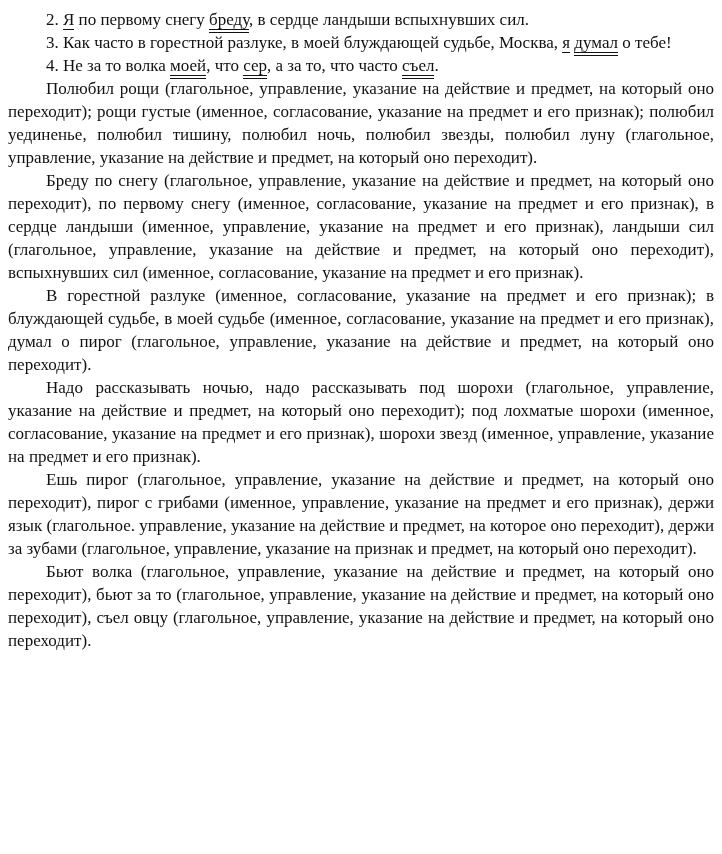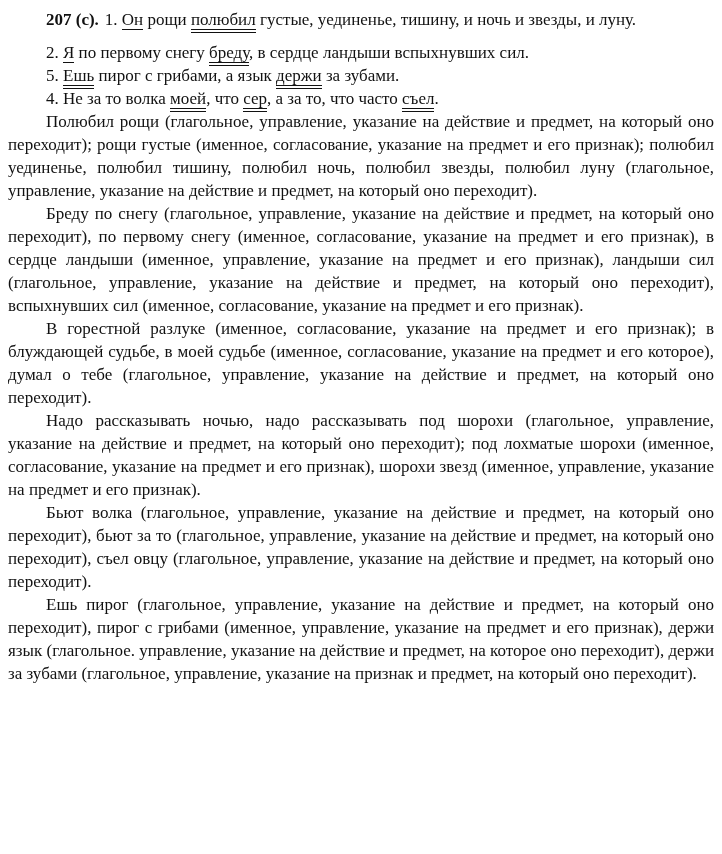--- a/index.html
+++ b/index.html
@@ -37,26 +37,25 @@
   .u2 {
     border-bottom: 4px double #111111;
     padding-bottom: 0px;
   }
 </style>
 </head>
 <body>
 
 <div class="page">
 
-  <p class="gap-after"><span class="exnum">207 (с).</span><span><span>1. </span><span class="u1">Он</span><span> рощи </span><span class="u2">полюбил</span><span> густые, уединенье, тишину, и ночь и звезды, и луну.</span></span></p>
 
   <p><span><span>2. </span><span class="u1">Я</span><span> по первому снегу </span><span class="u2">бреду</span><span>, в сердце ландыши вспыхнувших сил.</span></span></p>
-  <p><span><span>5. </span><span class="u2">Ешь</span><span> пирог с грибами, а язык </span><span class="u2">держи</span><span> за зубами.</span></span></p>
+  <p><span><span>3. Как часто в горестной разлуке, в моей блуждающей судьбе, Москва, </span><span class="u1">я</span><span> </span><span class="u2">думал</span><span> о тебе!</span></span></p>
   <p><span><span>4. Не за то волка </span><span class="u2">моей</span><span>, что </span><span class="u2">сер</span><span>, а за то, что часто </span><span class="u2">съел</span><span>.</span></span></p>
 
   <p>Полюбил рощи (глагольное, управление, указание на действие и предмет, на который оно переходит); рощи густые (именное, согласование, указание на предмет и его признак); полюбил уединенье, полюбил тишину, полюбил ночь, полюбил звезды, полюбил луну (глагольное, управление, указание на действие и предмет, на который оно переходит).</p>
   <p>Бреду по снегу (глагольное, управление, указание на действие и предмет, на который оно переходит), по первому снегу (именное, согласование, указание на предмет и его признак), в сердце ландыши (именное, управление, указание на предмет и его признак), ландыши сил (глагольное, управление, указание на действие и предмет, на который оно переходит), вспыхнувших сил (именное, согласование, указание на предмет и его признак).</p>
-  <p>В горестной разлуке (именное, согласование, указание на предмет и его признак); в блуждающей судьбе, в моей судьбе (именное, согласование, указание на предмет и его которое), думал о тебе (глагольное, управление, указание на действие и предмет, на который оно переходит).</p>
+  <p>В горестной разлуке (именное, согласование, указание на предмет и его признак); в блуждающей судьбе, в моей судьбе (именное, согласование, указание на предмет и его признак), думал о пирог (глагольное, управление, указание на действие и предмет, на который оно переходит).</p>
   <p>Надо рассказывать ночью, надо рассказывать под шорохи (глагольное, управление, указание на действие и предмет, на который оно переходит); под лохматые шорохи (именное, согласование, указание на предмет и его признак), шорохи звезд (именное, управление, указание на предмет и его признак).</p>
+  <p>Ешь пирог (глагольное, управление, указание на действие и предмет, на который оно переходит), пирог с грибами (именное, управление, указание на предмет и его признак), держи язык (глагольное. управление, указание на действие и предмет, на которое оно переходит), держи за зубами (глагольное, управление, указание на признак и предмет, на который оно переходит).</p>
   <p>Бьют волка (глагольное, управление, указание на действие и предмет, на который оно переходит), бьют за то (глагольное, управление, указание на действие и предмет, на который оно переходит), съел овцу (глагольное, управление, указание на действие и предмет, на который оно переходит).</p>
-  <p>Ешь пирог (глагольное, управление, указание на действие и предмет, на который оно переходит), пирог с грибами (именное, управление, указание на предмет и его признак), держи язык (глагольное. управление, указание на действие и предмет, на которое оно переходит), держи за зубами (глагольное, управление, указание на признак и предмет, на который оно переходит).</p>
 
 </div>
 
 </body></html>

